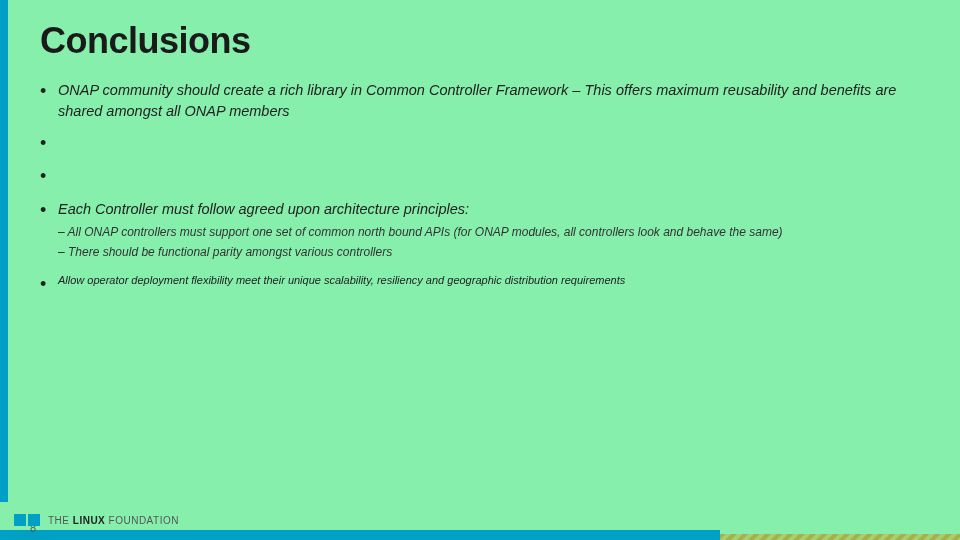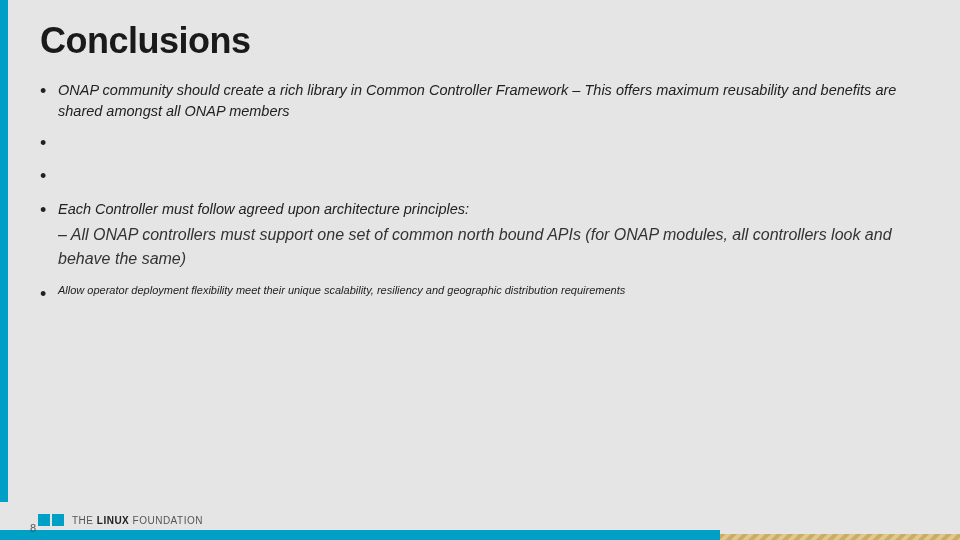--- a/index.html
+++ b/index.html
@@ -9,21 +9,21 @@
       height: 540px;
       background: #ffffff;
       font-family: Arial, sans-serif;
       overflow: hidden;
       position: relative;
     }
 
     .slide {
       width: 960px;
       height: 540px;
-      background: #e5e5e5;
+      background: #86efac;
       position: relative;
       display: flex;
       flex-direction: column;
     }
 
     .content-area {
       flex: 1;
       padding: 20px 40px 10px 40px;
       display: flex;
       flex-direction: column;
@@ -64,21 +64,21 @@
       font-style: italic;
     }
 
     .sub-bullets {
       list-style: none;
       margin-top: 3px;
       padding-left: 0;
     }
 
     .sub-bullet-item {
-      font-size: 16px;
+      font-size: 12px;
       color: #333;
       line-height: 1.5;
       margin-bottom: 2px;
       display: flex;
       align-items: flex-start;
     }
 
     .sub-text {
       flex: 1;
     }
@@ -165,20 +165,23 @@
           <span class="bullet-dot">•</span>
         </li>
         <li class="bullet-item">
           <span class="bullet-dot">•</span>
         </li>
         <li class="bullet-item">
           <span class="bullet-dot">•</span>
           <span class="bullet-text">Each Controller must follow agreed upon architecture principles:<ul class="sub-bullets">
               <li class="sub-bullet-item">
                 <span class="sub-text">– All ONAP controllers must support one set of common north bound APIs (for ONAP modules, all controllers look and behave the same)</span>
+              </li>
+              <li class="sub-bullet-item">
+                <span class="sub-text">– There should be functional parity amongst various controllers</span>
               </li>
             </ul></span>
         </li>
         <li class="bullet-item">
           <span class="bullet-dot">•</span>
           <span class="bullet-text large-bullet">Allow operator deployment flexibility meet their unique scalability, resiliency and geographic distribution requirements</span>
         </li>
       </ul>
   </div>
 
@@ -191,21 +194,21 @@
             <rect width="4" height="10" fill="#b8860b" opacity="0.6"></rect>
             <rect x="4" width="4" height="10" fill="#d4a017" opacity="0.4"></rect>
           </pattern>
         </defs>
         <rect width="240" height="10" fill="url(#hatch)"></rect>
       </svg>
     </div>
     <div class="page-number">
       <span>8</span>
     </div>
-  <div class="lf-logo" style="position: absolute; bottom: 14px; left: 38px; z-index: 2;">
+  <div class="lf-logo" style="position: absolute; bottom: 14px; left: 14px; z-index: 2;">
     <span style="display:inline-flex;gap:2px;margin-right:4px;">
       <span style="width:12px;height:12px;background:#00a0c6;display:inline-block;"></span>
       <span style="width:12px;height:12px;background:#00a0c6;display:inline-block;"></span>
     </span>
     <span style="font-size:10px;color:#555;letter-spacing:0.5px;">
       THE <strong style="color:#222;">LINUX</strong> FOUNDATION
     </span>
   </div>
     </div>
 </div>

